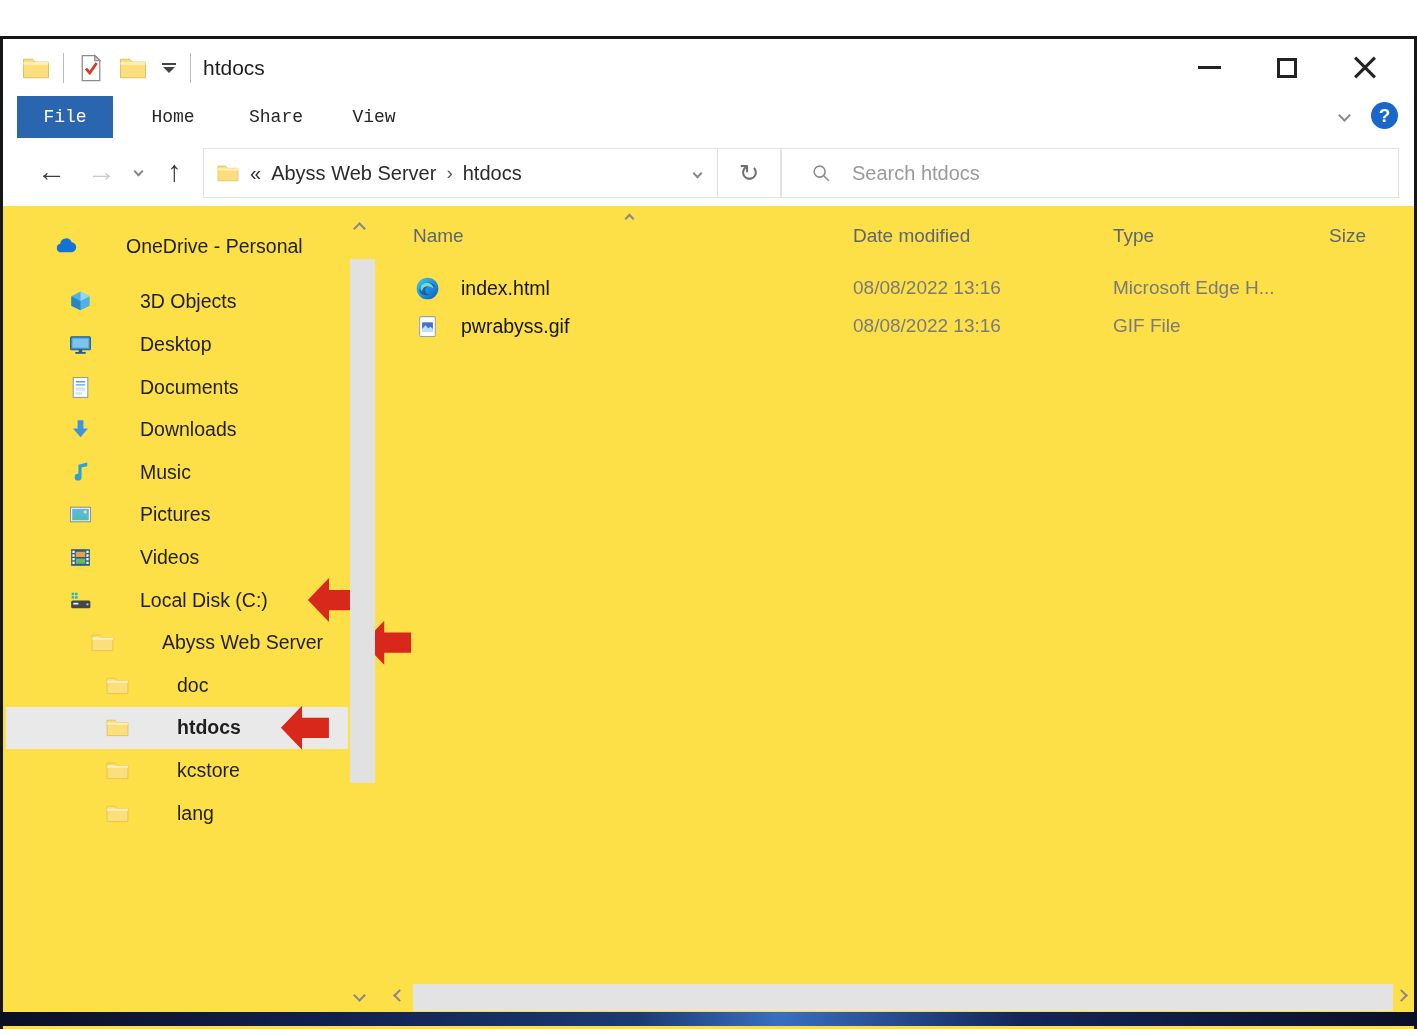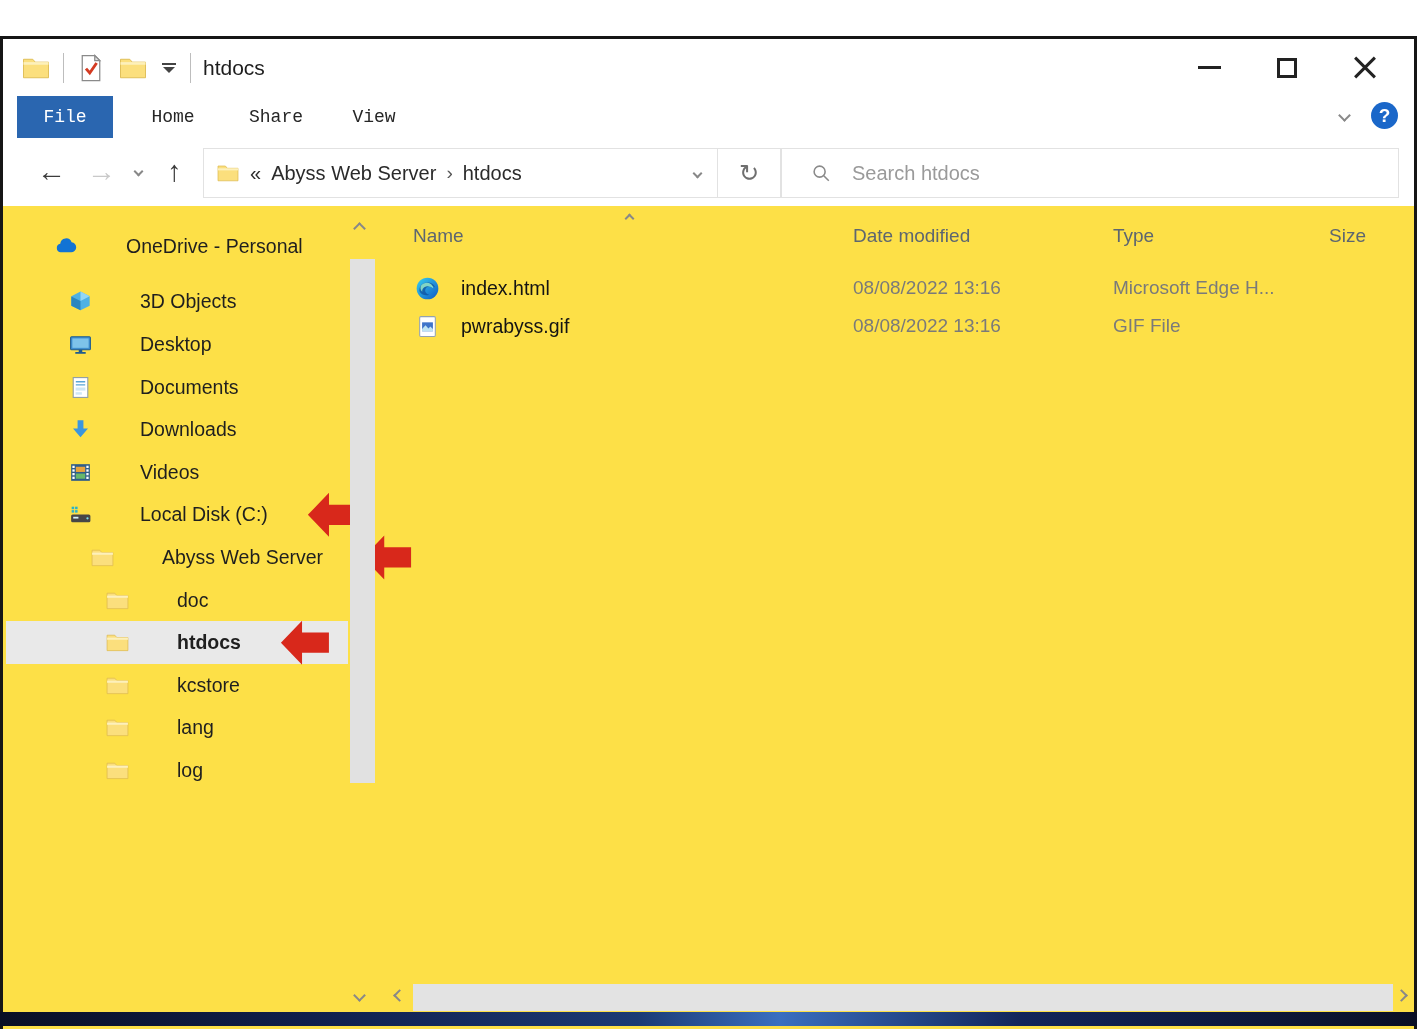--- a/index.html
+++ b/index.html
@@ -249,20 +249,39 @@
           <span class="icon">
             <svg viewBox="0 0 24 24">
               <path d="M9.2 3h5.6v8h4.4L12 19.5 4.8 11h4.4z" fill="#3b96dd"></path>
             </svg>
           </span>
           <span class="side-label">Downloads</span>
         </div>
         <div class="side-item indent-1">
           <span class="icon">
             <svg viewBox="0 0 24 24">
+              <path d="M10 4.5l8.5-2v3.4l-5.5 1.3v9.3a3.3 3.3 0 1 1-3-3.3z" fill="#2da0d8"></path>
+            </svg>
+          </span>
+          <span class="side-label">Music</span>
+        </div>
+        <div class="side-item indent-1">
+          <span class="icon">
+            <svg viewBox="0 0 24 24">
+              <rect x="2.5" y="5" width="19" height="14" fill="#fff" stroke="#8a8a8a"></rect>
+              <rect x="4" y="6.5" width="16" height="11" fill="#58b7e6"></rect>
+              <path d="M4 17.5l5-6 4 4.5 2.5-2.5 4.5 4z" fill="#59c28a"></path>
+              <circle cx="16.5" cy="9.5" r="1.6" fill="#ffe27a"></circle>
+            </svg>
+          </span>
+          <span class="side-label">Pictures</span>
+        </div>
+        <div class="side-item indent-1">
+          <span class="icon">
+            <svg viewBox="0 0 24 24">
               <rect x="3" y="4" width="18" height="16" fill="#2f5d8a"></rect>
               <g fill="#fff">
                 <rect x="4.2" y="5.5" width="2.2" height="2.2"></rect>
                 <rect x="4.2" y="9" width="2.2" height="2.2"></rect>
                 <rect x="4.2" y="12.5" width="2.2" height="2.2"></rect>
                 <rect x="4.2" y="16" width="2.2" height="2.2"></rect>
                 <rect x="17.6" y="5.5" width="2.2" height="2.2"></rect>
                 <rect x="17.6" y="9" width="2.2" height="2.2"></rect>
                 <rect x="17.6" y="12.5" width="2.2" height="2.2"></rect>
                 <rect x="17.6" y="16" width="2.2" height="2.2"></rect>
@@ -329,29 +348,20 @@
           <span class="side-label">kcstore</span>
         </div>
         <div class="side-item indent-3">
           <span class="icon">
             <svg viewBox="0 0 24 24">
               <path d="M2 5h7.4l2 2.3H22v12.5H2z" fill="#fbdf7d" stroke="#dcb94e" stroke-width="0.7"></path>
               <path d="M2 7.3h20v2.1H2z" fill="#fdf0bb"></path>
             </svg>
           </span>
           <span class="side-label">lang</span>
-        </div>
-        <div class="side-item indent-3">
-          <span class="icon">
-            <svg viewBox="0 0 24 24">
-              <path d="M2 5h7.4l2 2.3H22v12.5H2z" fill="#fbdf7d" stroke="#dcb94e" stroke-width="0.7"></path>
-              <path d="M2 7.3h20v2.1H2z" fill="#fdf0bb"></path>
-            </svg>
-          </span>
-          <span class="side-label">log</span>
         </div>
       </div>
 
     <span class="v-chev-up chev up light"></span>
     <div class="v-scroll-thumb"></div>
     <span class="v-chev-down chev down light"></span>
 
     <div class="main-panel">
       <span class="sort-caret chev up light small"></span>
       <div class="list-header">

